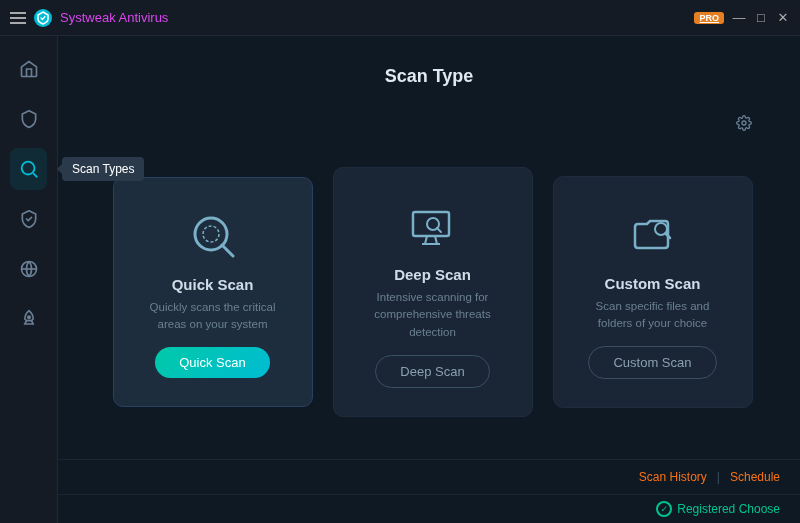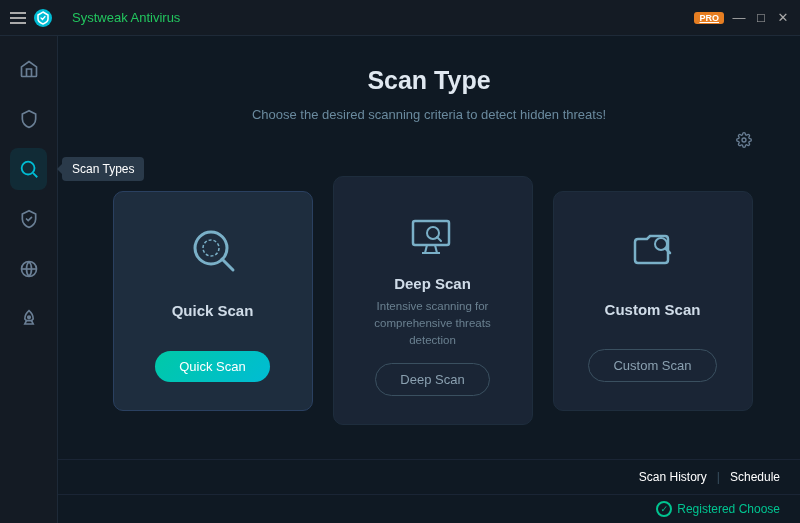--- a/index.html
+++ b/index.html
@@ -46,23 +46,22 @@
       border-radius: 50%;
       display: flex;
       align-items: center;
       justify-content: center;
       font-size: 10px;
       font-weight: bold;
       color: #fff;
     }
     .titlebar-title {
       font-size: 13px;
-      color: #22c55e;
+      color: #d946ef;
       font-weight: 500;
-      margin-left: 12px;
     }
     .titlebar-controls {
       display: flex;
       align-items: center;
       gap: 8px;
     }
     .titlebar-badge {
       background: #e67e22;
       color: #fff;
       font-size: 9px;
@@ -147,24 +146,24 @@
       display: flex;
       flex-direction: column;
     }
 
     
     .page-header {
       text-align: center;
       padding: 30px 20px 20px;
     }
     .page-title {
-      font-size: 25px;
+      font-size: 18px;
       font-weight: 600;
       color: #e0e8f0;
-      margin-bottom: 12px;
+      margin-bottom: 18px;
     }
     .page-subtitle {
       font-size: 13px;
       color: #6a8a9e;
     }
 
     
     .scan-cards-area {
       flex: 1;
       display: flex;
@@ -255,21 +254,21 @@
       border-top: 1px solid #1a2535;
     }
     .footer-links {
       display: flex;
       align-items: center;
       gap: 10px;
       font-size: 12px;
       color: #6a8090;
     }
     .footer-links a {
-      color: #ffffff;
+      color: #f97316;
       text-decoration: none;
       cursor: pointer;
     }
     .footer-divider {
       color: #3a5060;
     }
 
     .status-bar {
       padding: 6px 20px;
       display: flex;
@@ -373,41 +372,41 @@
         <circle cx="12" cy="10" r="1.5" fill="currentColor"></circle>
       </svg>
     </div>
 
   </div>
 
   <div class="content">
 
     <div class="page-header">
       <div class="page-title">Scan Type</div>
-      <div class="page-subtitle">Choose the desired scanning criteria to detect hidden threats!</div>
     </div>
 
     <div class="scan-cards-area">
 
       <div class="settings-icon-top">
         <svg width="16" height="16" viewBox="0 0 24 24" fill="none" stroke="currentColor" stroke-width="2">
           <circle cx="12" cy="12" r="3"></circle>
           <path d="M19.4 15a1.65 1.65 0 00.33 1.82l.06.06a2 2 0 010 2.83 2 2 0 01-2.83 0l-.06-.06a1.65 1.65 0 00-1.82-.33 1.65 1.65 0 00-1 1.51V21a2 2 0 01-2 2 2 2 0 01-2-2v-.09A1.65 1.65 0 009 19.4a1.65 1.65 0 00-1.82.33l-.06.06a2 2 0 01-2.83-2.83l.06-.06A1.65 1.65 0 004.68 15a1.65 1.65 0 00-1.51-1H3a2 2 0 01-2-2 2 2 0 012-2h.09A1.65 1.65 0 004.6 9a1.65 1.65 0 00-.33-1.82l-.06-.06a2 2 0 012.83-2.83l.06.06A1.65 1.65 0 009 4.68a1.65 1.65 0 001-1.51V3a2 2 0 012-2 2 2 0 012 2v.09a1.65 1.65 0 001 1.51 1.65 1.65 0 001.82-.33l.06-.06a2 2 0 012.83 2.83l-.06.06A1.65 1.65 0 0019.4 9a1.65 1.65 0 001.51 1H21a2 2 0 012 2 2 2 0 01-2 2h-.09a1.65 1.65 0 00-1.51 1z"></path>
         </svg>
       </div>
 
       <div class="scan-card highlighted">
         <div class="card-icon">
           <svg width="56" height="56" viewBox="0 0 56 56" fill="none">
             <circle cx="26" cy="26" r="16" stroke="#7ab0c8" stroke-width="3"></circle>
             <line x1="37" y1="37" x2="48" y2="48" stroke="#7ab0c8" stroke-width="3" stroke-linecap="round"></line>
             <circle cx="26" cy="26" r="8" stroke="#7ab0c8" stroke-width="1.5" stroke-dasharray="3 2"></circle>
           </svg>
         </div>
         <div class="card-title">Quick Scan</div>
+        <div class="card-desc">Quickly scans the critical areas on your system</div>
         <button class="card-btn primary">Quick Scan</button>
       </div>
 
       <div class="scan-card">
         <div class="card-icon">
           <svg width="56" height="56" viewBox="0 0 56 56" fill="none">
 
             <rect x="8" y="14" width="36" height="24" rx="2" stroke="#7ab0c8" stroke-width="2.5"></rect>
             <line x1="22" y1="38" x2="20" y2="46" stroke="#7ab0c8" stroke-width="2"></line>
             <line x1="30" y1="38" x2="32" y2="46" stroke="#7ab0c8" stroke-width="2"></line>
@@ -426,20 +425,21 @@
         <div class="card-icon">
           <svg width="56" height="56" viewBox="0 0 56 56" fill="none">
 
             <path d="M10 20 C10 18 11 17 13 17 L22 17 L25 14 L40 14 C42 14 43 15 43 17 L43 38 C43 40 42 41 40 41 L13 41 C11 41 10 40 10 38 Z" stroke="#7ab0c8" stroke-width="2.5" fill="none"></path>
 
             <circle cx="36" cy="22" r="6" stroke="#7ab0c8" stroke-width="2"></circle>
             <line x1="40.5" y1="26.5" x2="45" y2="31" stroke="#7ab0c8" stroke-width="2.5" stroke-linecap="round"></line>
           </svg>
         </div>
         <div class="card-title">Custom Scan</div>
+        <div class="card-desc">Scan specific files and folders of your choice</div>
         <button class="card-btn secondary">Custom Scan</button>
       </div>
 
     </div>
 
     <div class="content-footer">
       <div class="footer-links">
         <a>Scan History</a>
         <span class="footer-divider">|</span>
         <a>Schedule</a>

